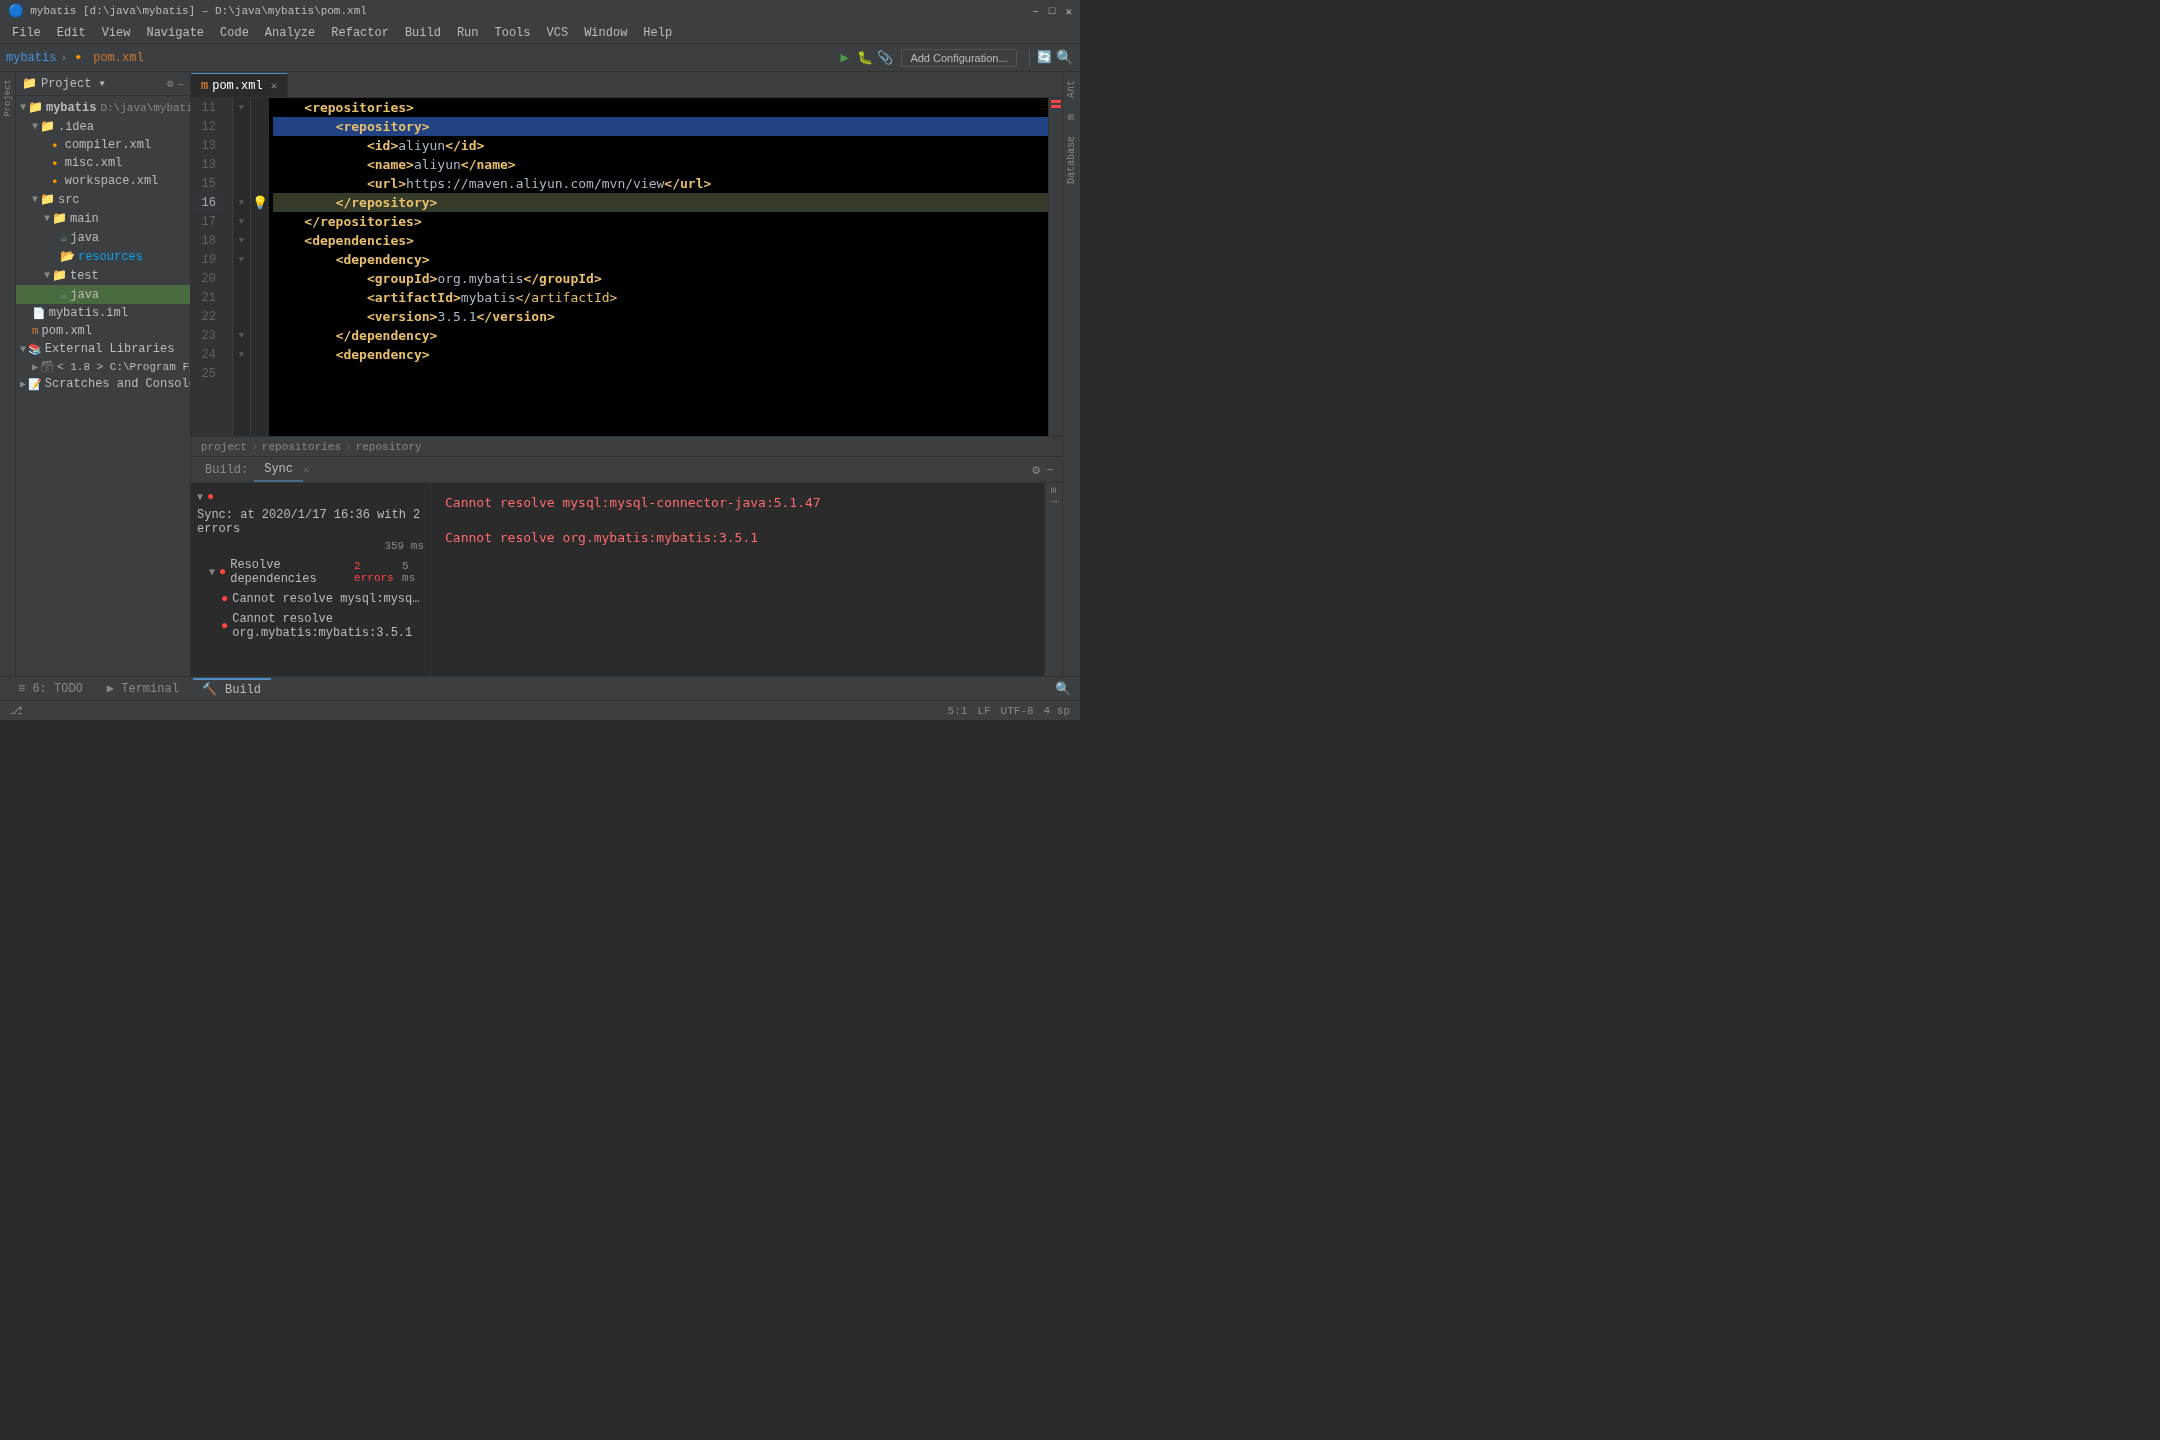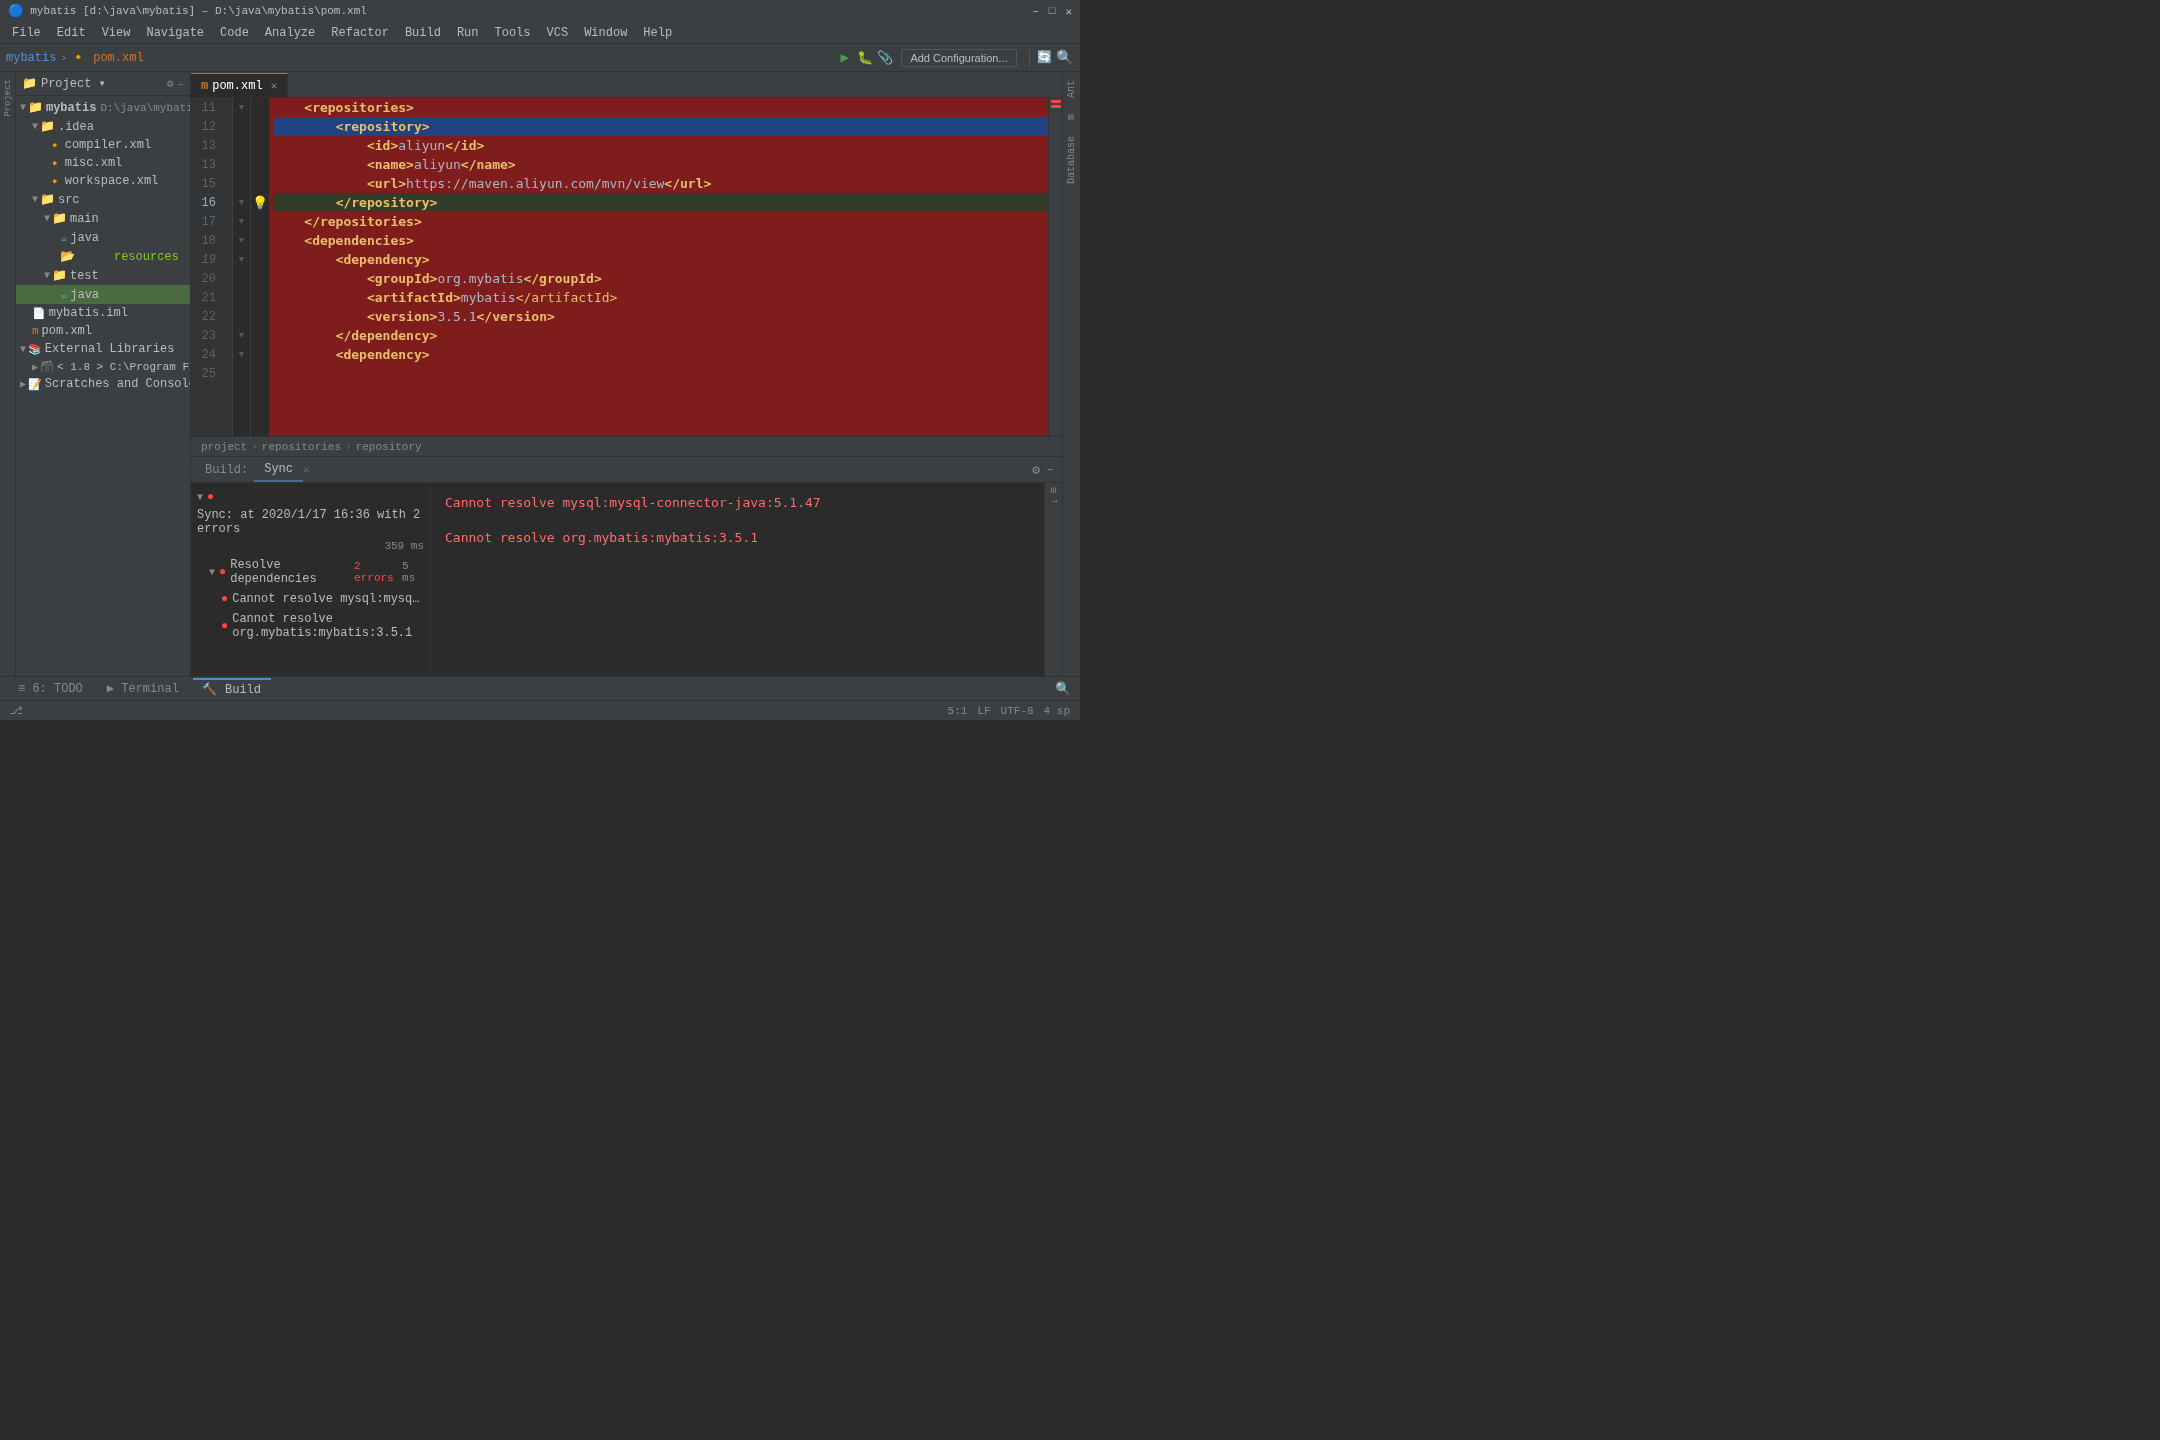--- a/index.html
+++ b/index.html
@@ -168,21 +168,21 @@
           <span style="color:#bbbbbb;">main</span>
         </div>
 
         <div class="tree-item tree-indent-3" style="padding-left:44px;">
           <span style="color:#5f9ea0; margin-right:3px;">☕</span>
           <span style="color:#bbbbbb;">java</span>
         </div>
 
         <div class="tree-item tree-indent-3" style="padding-left:44px;">
           <span style="color:#6a8759; margin-right:3px;">📂</span>
-          <span style="color:#84cc16;margin-left:36px;">resources</span>
+          <span style="color:#0ea5e9;">resources</span>
         </div>
 
         <div class="tree-item tree-indent-2" style="padding-left:28px;">
           <span style="color:#888; font-size:10px; margin-right:2px;">▼</span>
           <span style="color:#7aa0c4; margin-right:3px;">📁</span>
           <span style="color:#bbbbbb;">test</span>
         </div>
 
         <div class="tree-item tree-indent-3" style="padding-left:44px; background:#4a6b3f;">
           <span style="color:#5f9ea0; margin-right:3px;">☕</span>
@@ -222,21 +222,21 @@
     <div style="display:flex; flex:1; flex-direction:column; overflow:hidden; min-width:0;">
 
       <div id="tabs-bar" style="background:#3c3f41; height:26px; display:flex; align-items:flex-end; border-bottom:1px solid #323232; flex-shrink:0;">
         <div class="tab active" style="display:flex; align-items:center; padding:0 10px; height:24px; background:#2b2b2b; border-right:1px solid #323232; cursor:pointer; font-size:12px; color:#ffffff; gap:4px; border-top:1px solid #4a8fc8;">
           <span style="color:#cc7832; font-size:12px; font-weight:bold;">m</span>
           <span style="font-size:12px;">pom.xml</span>
           <span style="font-size:11px; color:#888; cursor:pointer; margin-left:4px;">✕</span>
         </div>
       </div>
 
-      <div id="code-editor" style="flex:1; display:flex; overflow:hidden; background:#7f1d1d; min-height:0;">
+      <div id="code-editor" style="flex:1; display:flex; overflow:hidden; background:#000000; min-height:0;">
 
         <div id="gutter" style="width:42px; background:#313335; color:#606366; font-size:12px; text-align:right; border-right:1px solid #3d3f41; overflow:hidden; flex-shrink:0;">
           <div class="line-num" style="height:19px; display:flex; align-items:center; justify-content:flex-end; padding-right:8px; color:#606366;">11</div>
           <div class="line-num" style="height:19px; display:flex; align-items:center; justify-content:flex-end; padding-right:8px; color:#606366;">12</div>
           <div class="line-num" style="height:19px; display:flex; align-items:center; justify-content:flex-end; padding-right:8px; color:#606366;">13</div>
           <div class="line-num" style="height:19px; display:flex; align-items:center; justify-content:flex-end; padding-right:8px; color:#606366;">13</div>
           <div class="line-num" style="height:19px; display:flex; align-items:center; justify-content:flex-end; padding-right:8px; color:#606366;">15</div>
           <div class="line-num current" style="height:19px; display:flex; align-items:center; justify-content:flex-end; padding-right:8px; color:#a8a8a8; background:#32363a;">16</div>
           <div class="line-num" style="height:19px; display:flex; align-items:center; justify-content:flex-end; padding-right:8px; color:#606366;">17</div>
           <div class="line-num" style="height:19px; display:flex; align-items:center; justify-content:flex-end; padding-right:8px; color:#606366;">18</div>

